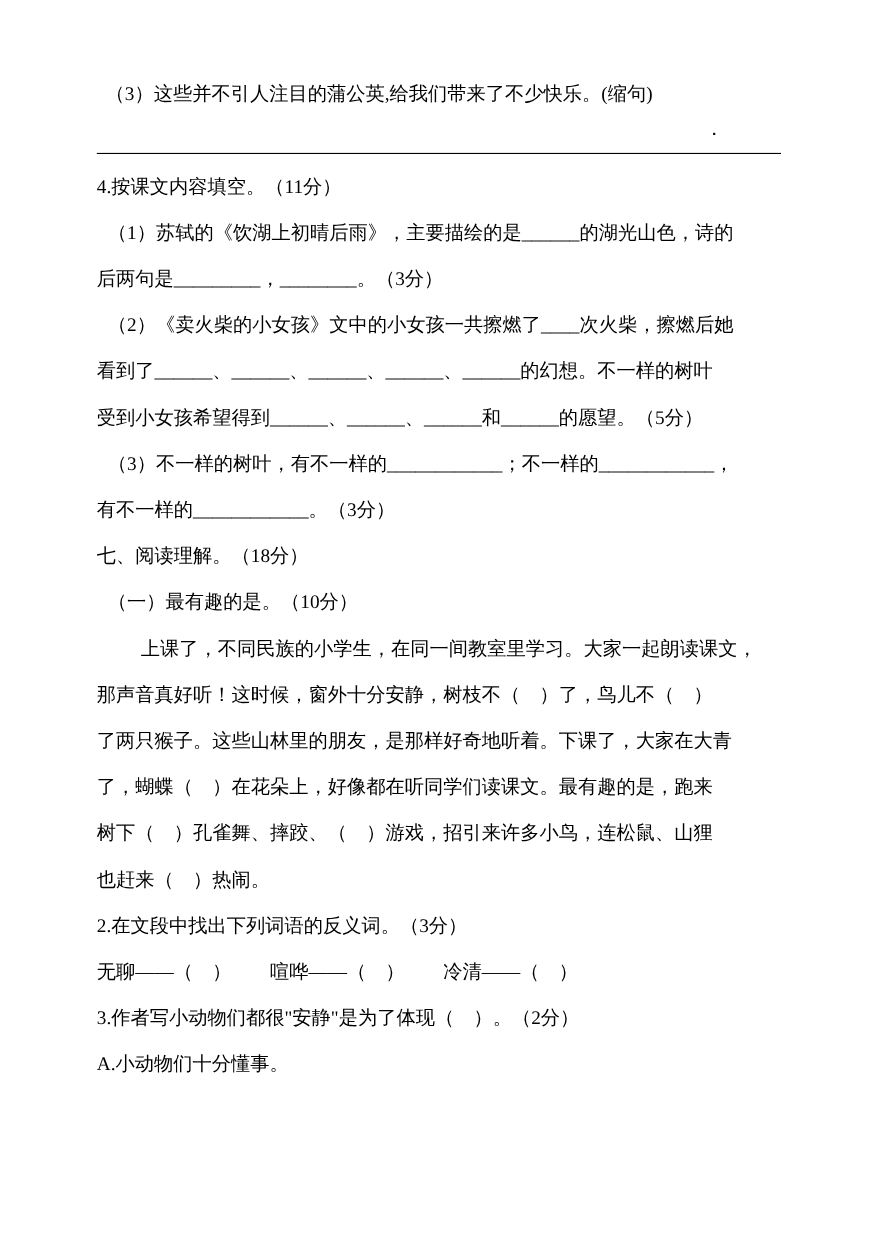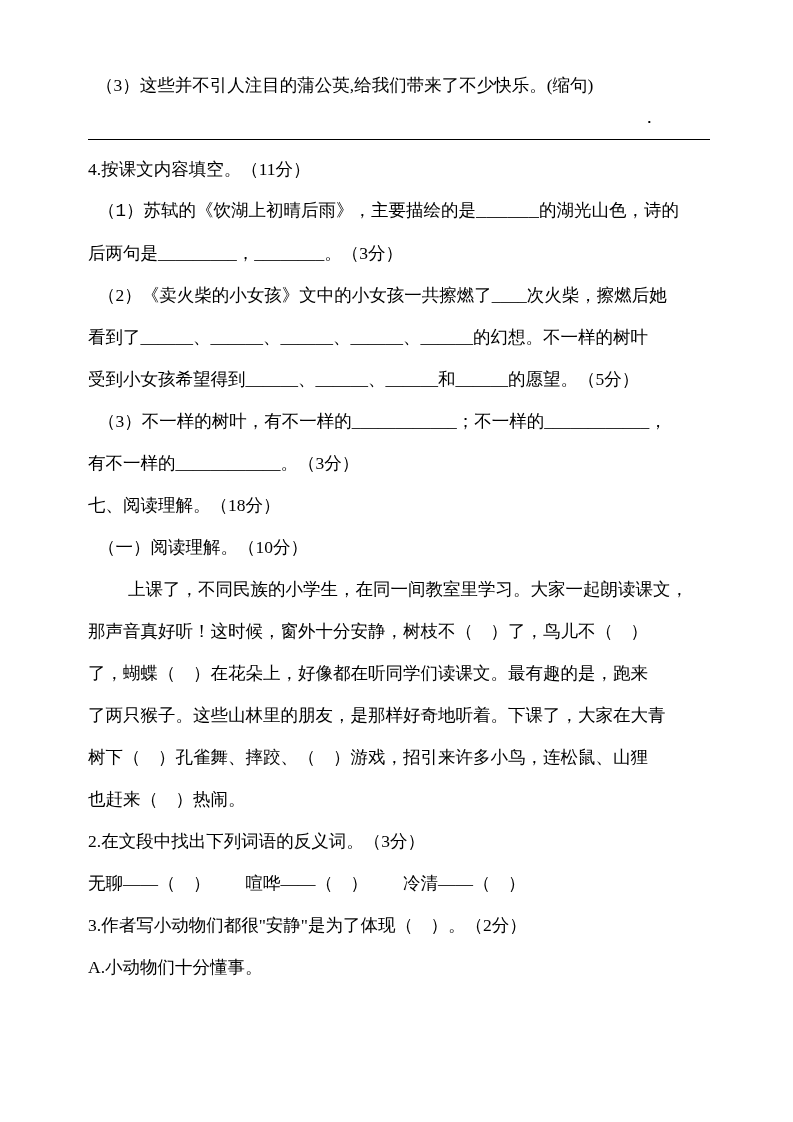--- a/index.html
+++ b/index.html
@@ -51,21 +51,21 @@
 <div id="page">
     <div class="line" style="padding-left: 8px;">
       <span>（3）这些并不引人注目的蒲公英,给我们带来了不少快乐。(缩句)</span>
     </div>
     <div class="line rule-line">
       <span class="rule"><span class="dot">．</span></span>
     </div>
     <div class="line">
       <span>4.按课文内容填空。（11分）</span>
     </div>
-    <div class="line" style="padding-left: 10px; font-family: Liberation Mono, monospace;">
+    <div class="line" style="padding-left: 10px;">
       <span>（1）苏轼的《饮湖上初晴后雨》，主要描绘的是______的湖光山色，诗的</span>
     </div>
     <div class="line">
       <span>后两句是_________，________。（3分）</span>
     </div>
     <div class="line" style="padding-left: 10px; align-items: flex-end;">
       <span>（2）《卖火柴的小女孩》文中的小女孩一共擦燃了____次火柴，擦燃后她</span>
     </div>
     <div class="line">
       <span>看到了______、______、______、______、______的幻想。不一样的树叶</span>
@@ -76,33 +76,33 @@
     <div class="line" style="padding-left: 10px;">
       <span>（3）不一样的树叶，有不一样的____________；不一样的____________，</span>
     </div>
     <div class="line">
       <span>有不一样的____________。（3分）</span>
     </div>
     <div class="line">
       <span>七、阅读理解。（18分）</span>
     </div>
     <div class="line" style="padding-left: 10px;">
-      <span>（一）阅读理解。（10分）</span>
+      <span>（一）最有趣的是。（10分）</span>
     </div>
     <div class="line" style="padding-left: 40px;">
       <span>上课了，不同民族的小学生，在同一间教室里学习。大家一起朗读课文，</span>
     </div>
     <div class="line">
       <span>那声音真好听！这时候，窗外十分安静，树枝不（　）了，鸟儿不（　）</span>
     </div>
     <div class="line">
-      <span>了，蝴蝶（　）在花朵上，好像都在听同学们读课文。最有趣的是，跑来</span>
+      <span>了两只猴子。这些山林里的朋友，是那样好奇地听着。下课了，大家在大青</span>
     </div>
     <div class="line">
-      <span>了两只猴子。这些山林里的朋友，是那样好奇地听着。下课了，大家在大青</span>
+      <span>了，蝴蝶（　）在花朵上，好像都在听同学们读课文。最有趣的是，跑来</span>
     </div>
     <div class="line">
       <span>树下（　）孔雀舞、摔跤、（　）游戏，招引来许多小鸟，连松鼠、山狸</span>
     </div>
     <div class="line">
       <span>也赶来（　）热闹。</span>
     </div>
     <div class="line">
       <span>2.在文段中找出下列词语的反义词。（3分）</span>
     </div>

